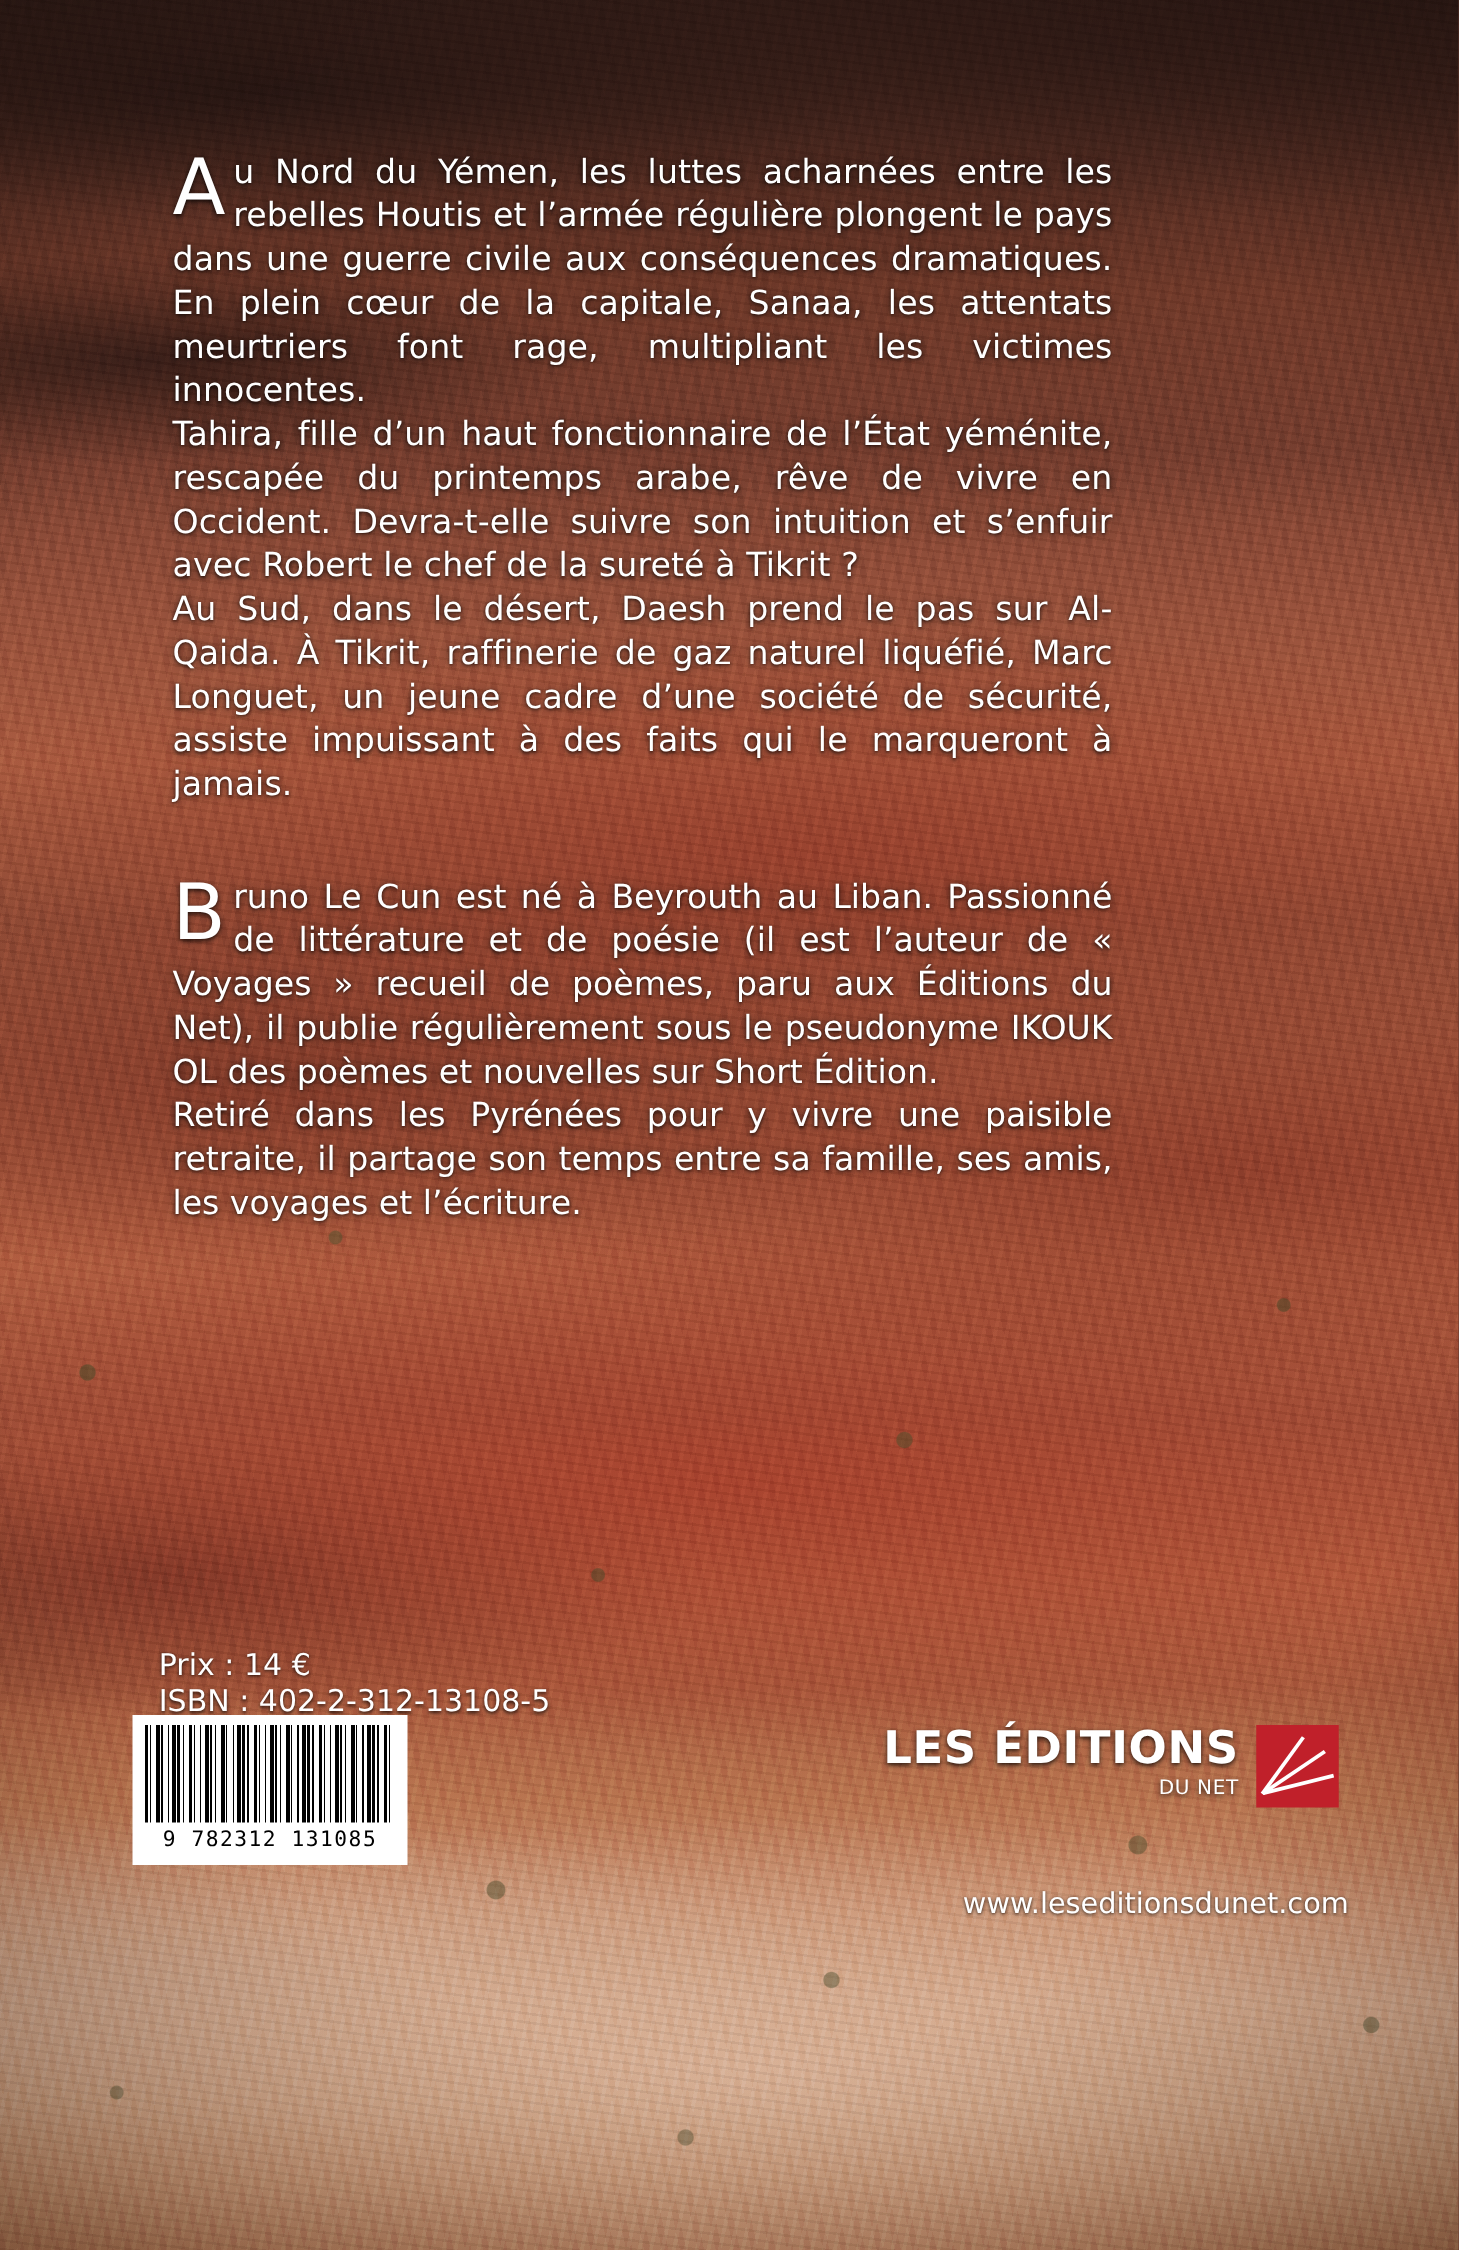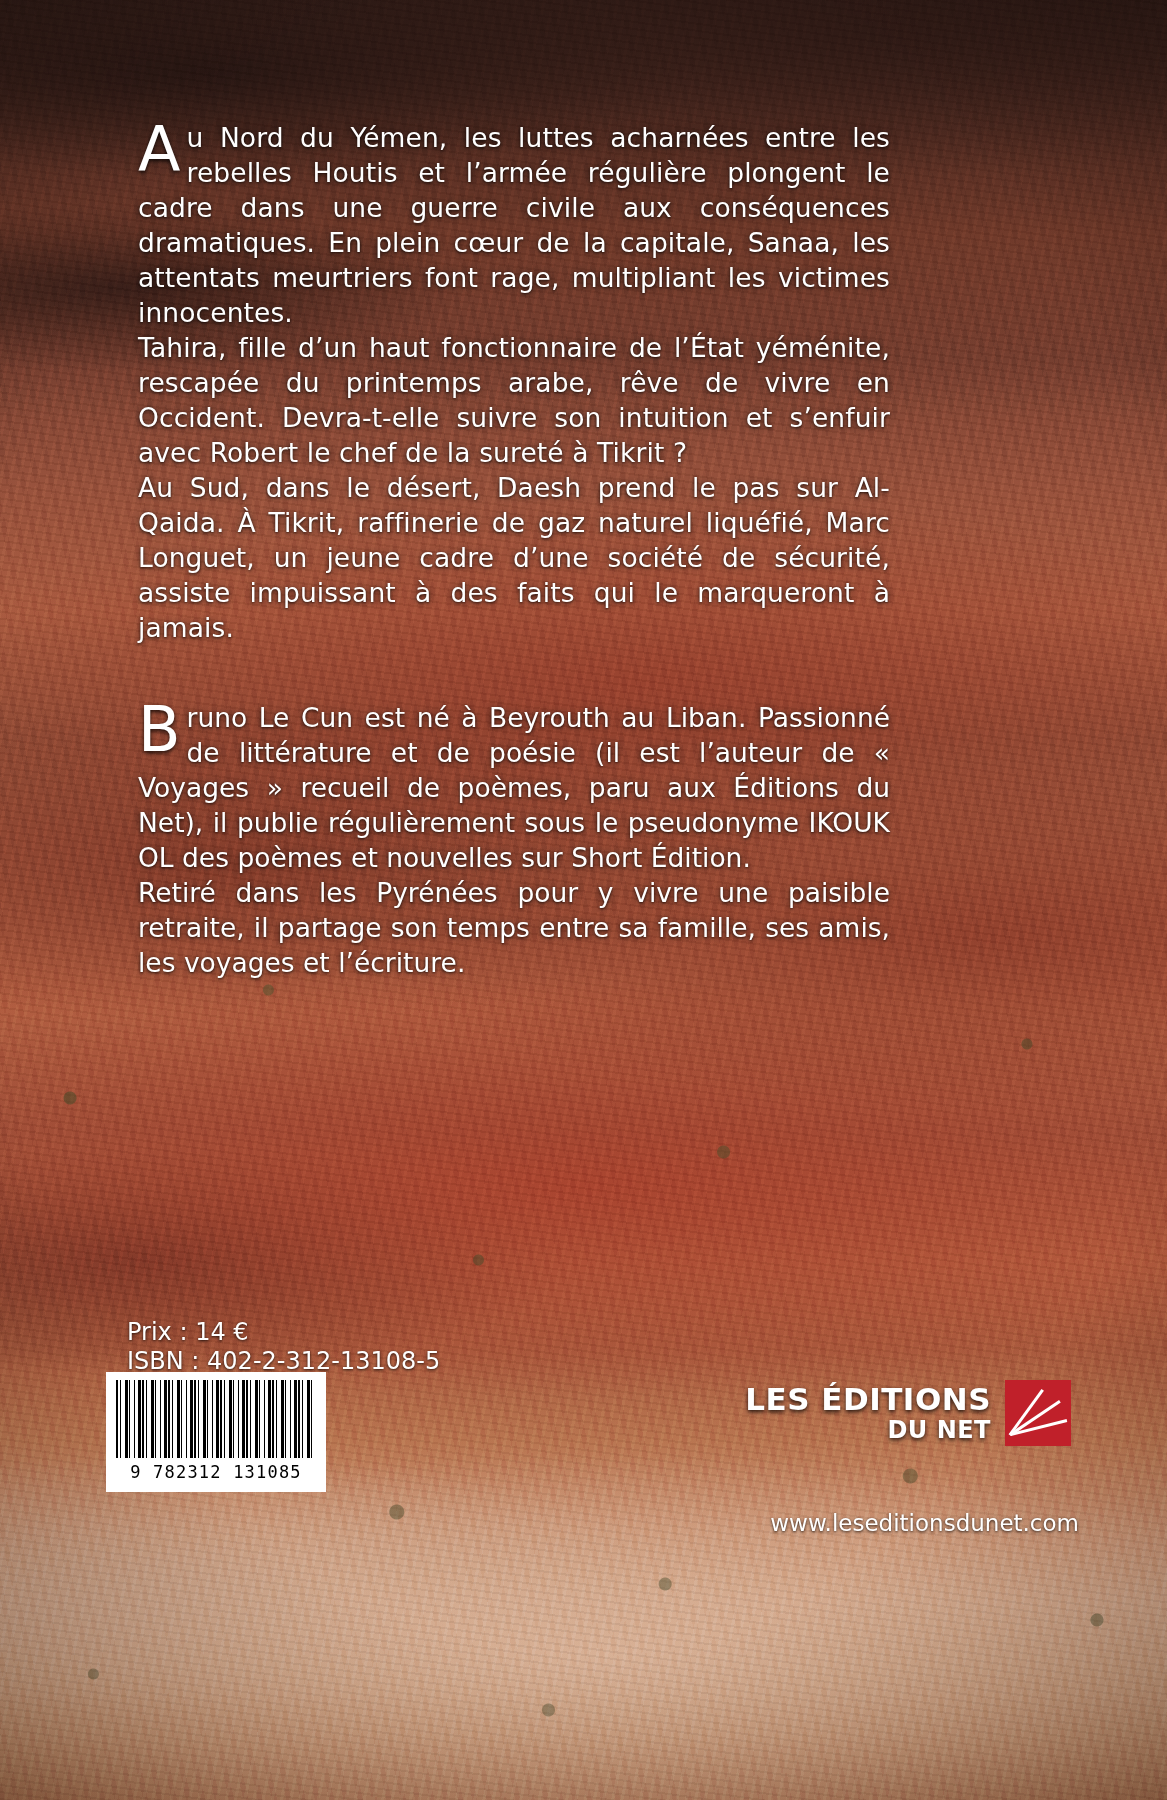--- a/index.html
+++ b/index.html
@@ -204,28 +204,28 @@
     display: flex;
     align-items: center;
     gap: 14px;
   }
   .publisher-text {
     text-align: right;
     color: #ffffff;
     text-shadow: 0 2px 4px rgba(0,0,0,.8);
   }
   .publisher-line1 {
-    font-size: 31px;
+    font-size: 36px;
     font-weight: bold;
     letter-spacing: .5px;
     line-height: 34px;
   }
   .publisher-line2 {
-    font-size: 24px;
-    font-weight: bold;
+    font-size: 16px;
+    font-weight: normal;
     letter-spacing: .5px;
     line-height: 28px;
   }
   .publisher-mark {
     width: 66px;
     height: 66px;
     background: #c0202a;
     position: relative;
     overflow: hidden;
   }
@@ -270,21 +270,21 @@
 <div id="book-back-cover">
 
   <div class="photo"></div>
   <div class="photo-stripes"></div>
   <div class="photo-ridges"></div>
   <div class="photo-shrubs"></div>
   <div class="photo-shadow-top"></div>
   <div class="photo-vignette"></div>
 
   <div class="blurb">
-    <p class="dropcap-para"><span class="dropcap">A</span><span>u Nord du Yémen, les luttes acharnées entre les rebelles Houtis et l’armée régulière plongent le cadre dans une guerre civile aux conséquences dramatiques. En plein cœur de la capitale, Sanaa, les attentats meurtriers font rage, multipliant les victimes innocentes.</span></p>
+    <p class="dropcap-para"><span class="dropcap">A</span><span>u Nord du Yémen, les luttes acharnées entre les rebelles Houtis et l’armée régulière plongent le pays dans une guerre civile aux conséquences dramatiques. En plein cœur de la capitale, Sanaa, les attentats meurtriers font rage, multipliant les victimes innocentes.</span></p>
     <p>Tahira, fille d’un haut fonctionnaire de l’État yéménite, rescapée du printemps arabe, rêve de vivre en Occident. Devra-t-elle suivre son intuition et s’enfuir avec Robert le chef de la sureté à Tikrit ?</p>
     <p>Au Sud, dans le désert, Daesh prend le pas sur Al-Qaida. À Tikrit, raffinerie de gaz naturel liquéfié, Marc Longuet, un jeune cadre d’une société de sécurité, assiste impuissant à des faits qui le marqueront à jamais.</p>
   </div>
 
   <div class="author-block">
     <p class="dropcap-para"><span class="dropcap">B</span><span>runo Le Cun est né à Beyrouth au Liban. Passionné de littérature et de poésie (il est l’auteur de « Voyages » recueil de poèmes, paru aux Éditions du Net), il publie régulièrement sous le pseudonyme IKOUK OL des poèmes et nouvelles sur Short Édition.</span></p>
     <p>Retiré dans les Pyrénées pour y vivre une paisible retraite, il partage son temps entre sa famille, ses amis, les voyages et l’écriture.</p>
   </div>
 
   <div class="price-isbn">

